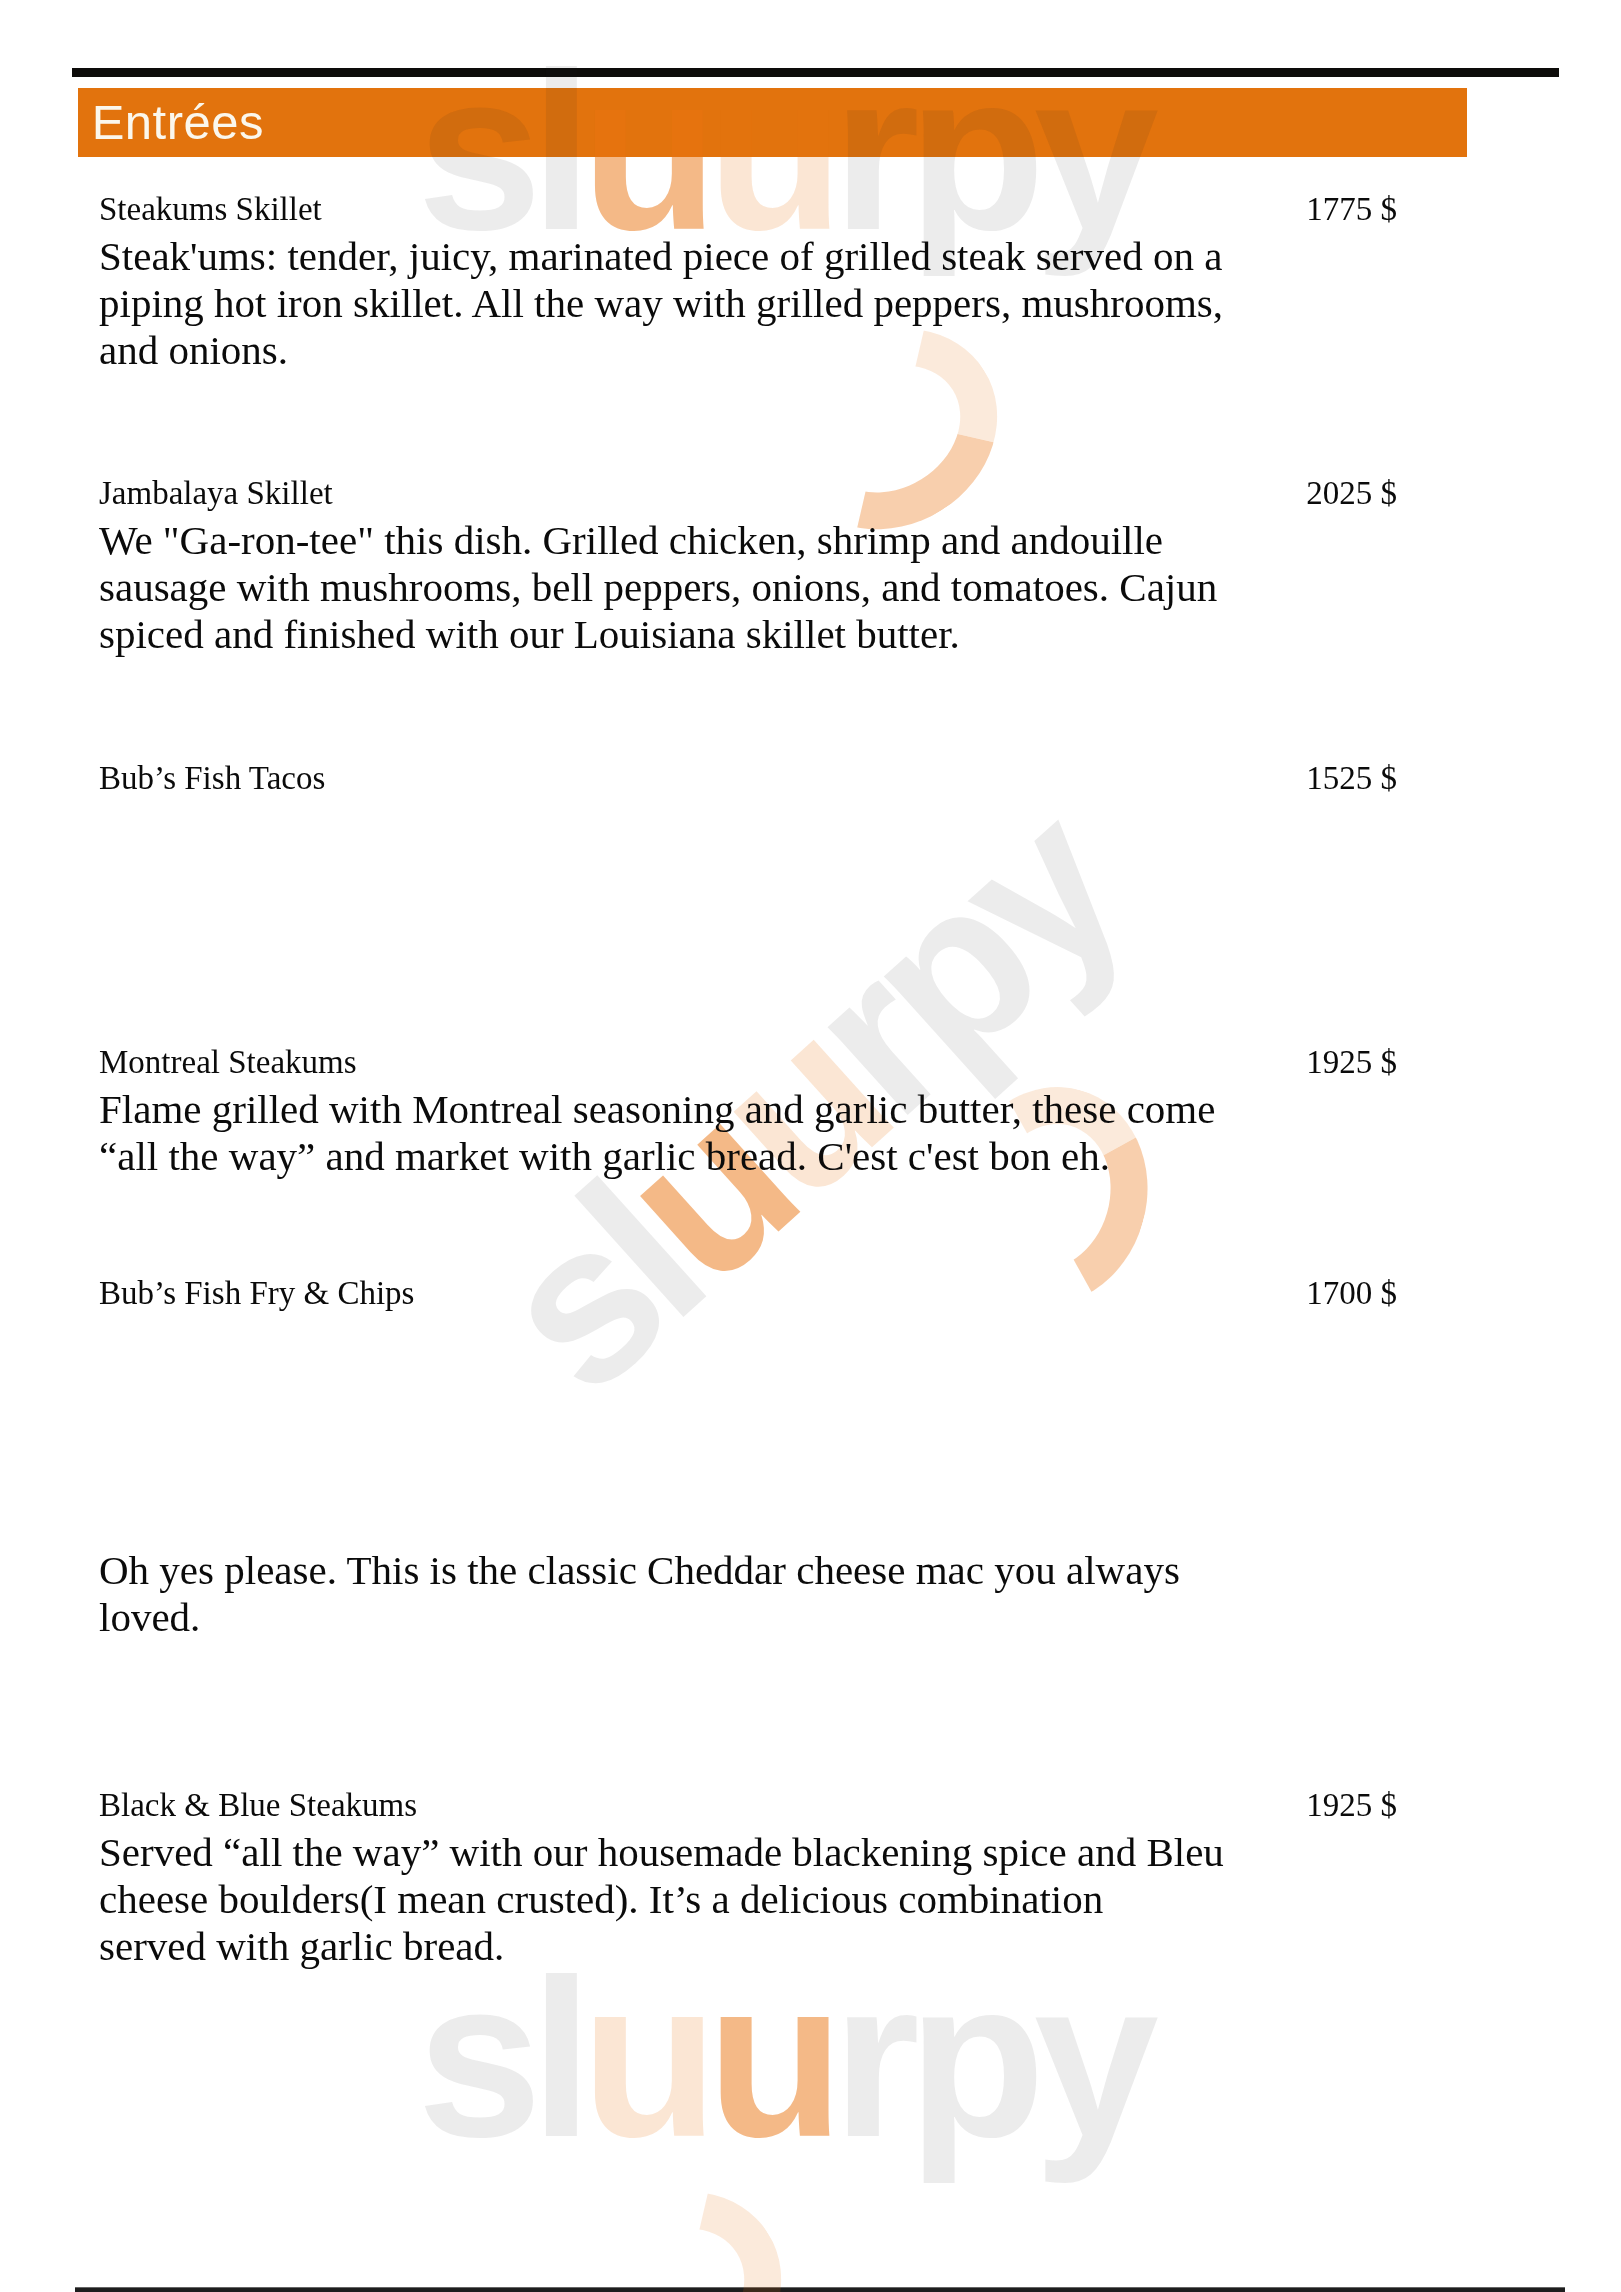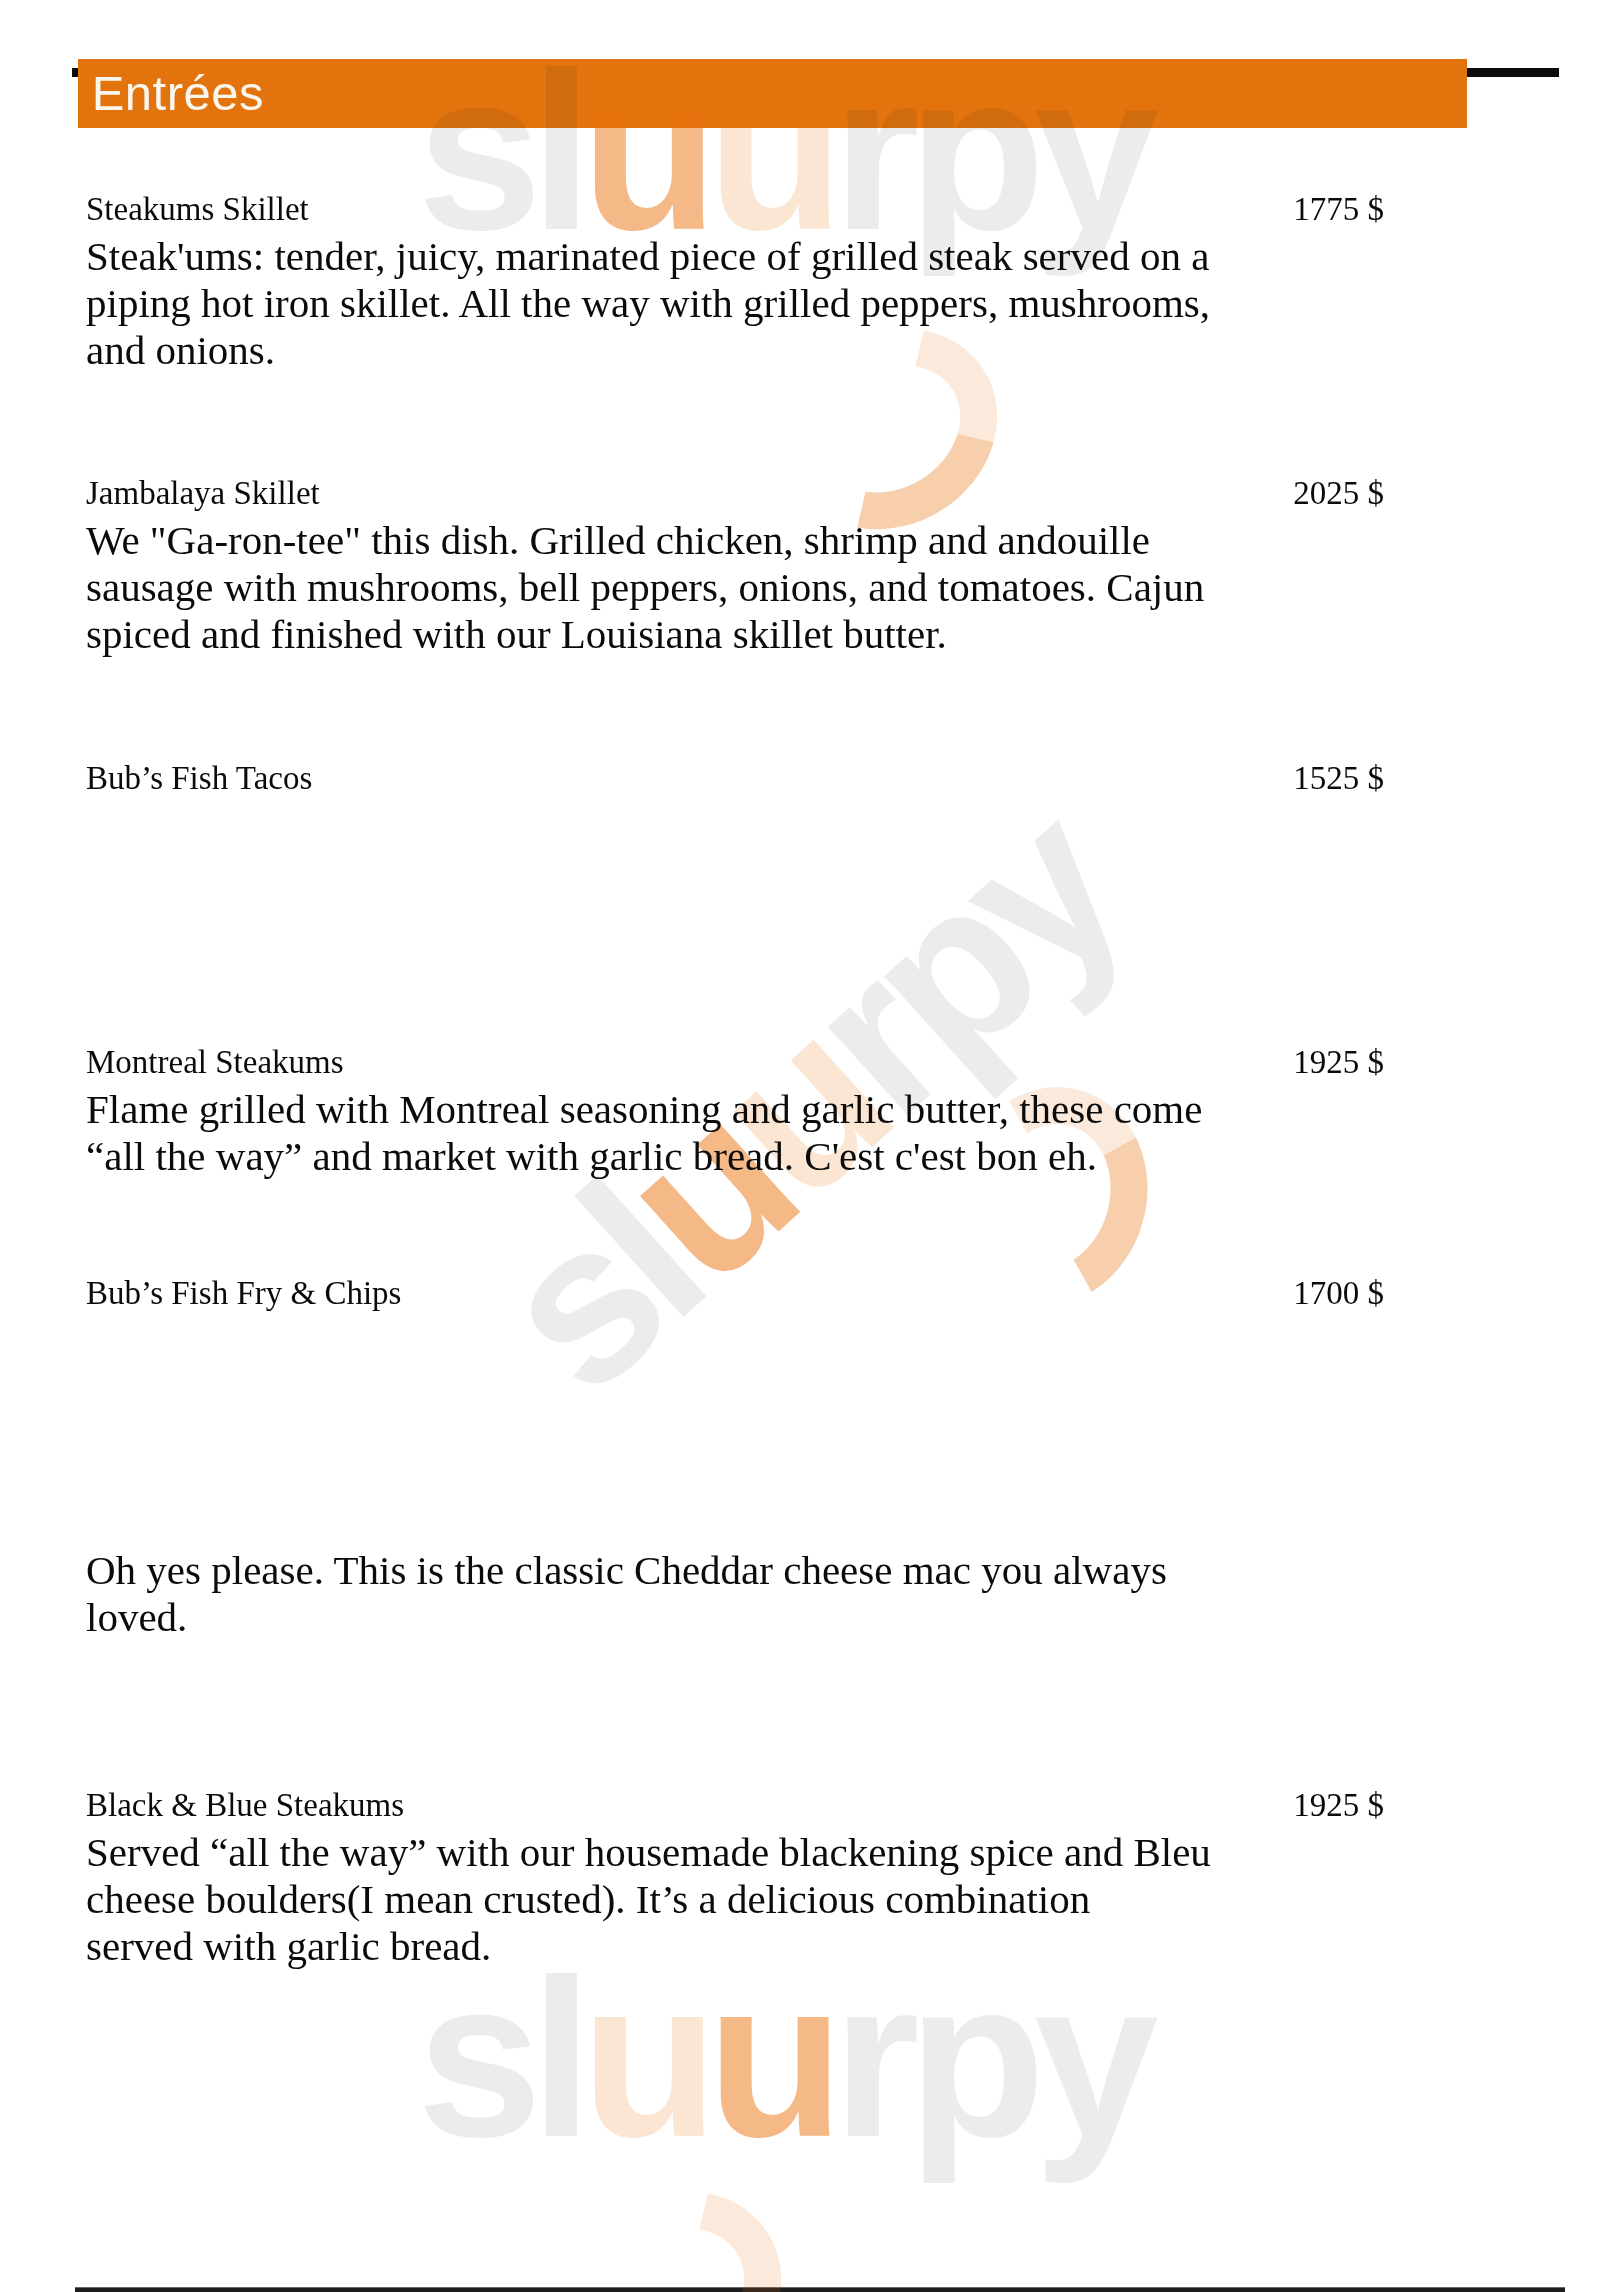--- a/index.html
+++ b/index.html
@@ -7,21 +7,21 @@
     position:relative;
     width:1621px;height:2293px;
     background:#ffffff;
     overflow:hidden;
     font-family:"Liberation Serif", serif;
     color:#0b0b0b;
   }
   
   .top-rule{position:absolute;left:72px;top:68px;width:1487px;height:8.8px;background:#0d0c0a;}
   .header-bar{
-    position:absolute;left:78px;top:59px;width:1389px;height:69px;
+    position:absolute;left:78px;top:88px;width:1389px;height:69px;
     background:#e2730d;
     display:flex;align-items:center;
     z-index:1;
   }
   .header-title{
     font-family:"Liberation Sans", sans-serif;
     font-size:49px;line-height:49px;
     color:#fbf7ec;
     padding-left:13.7px;
     letter-spacing:0.5px;
@@ -49,21 +49,21 @@
     transform:rotate(-32deg);
   }
   .wm1{left:417px;top:39px;width:814px;}
   .wm1 .swoosh{left:363px;top:294px;}
   .wm2{left:431px;top:961px;width:814px;transform:rotate(-42deg);}
   .wm2 .swoosh{left:372px;top:250px;}
   .wm3{left:417px;top:1946px;width:814px;}
   .wm3 .swoosh{left:147px;top:250px;}
   
   .menu{position:absolute;left:86px;top:0;width:1298px;z-index:3;}
-  .menu-item{position:absolute;left:0;width:1298px;}
+  .menu-item{position:absolute;left:13px;width:1298px;}
   .item-head{
     display:flex;justify-content:space-between;align-items:baseline;
     font-size:33px;line-height:47px;
   }
   .item-name{white-space:nowrap;}
   .item-price{white-space:nowrap;}
   .item-desc{font-size:41px;line-height:47px;}
   
   .bottom-rule{position:absolute;left:75px;top:2287px;width:1490px;height:3.9px;background:#1e1e1e;border-top:1px solid #666;}
 </style>

